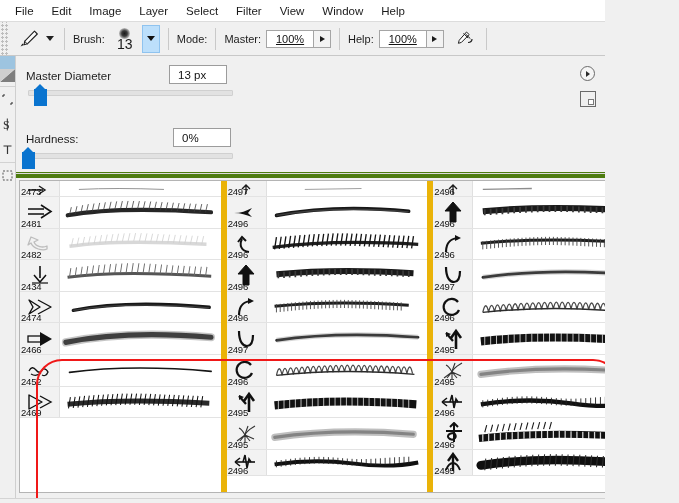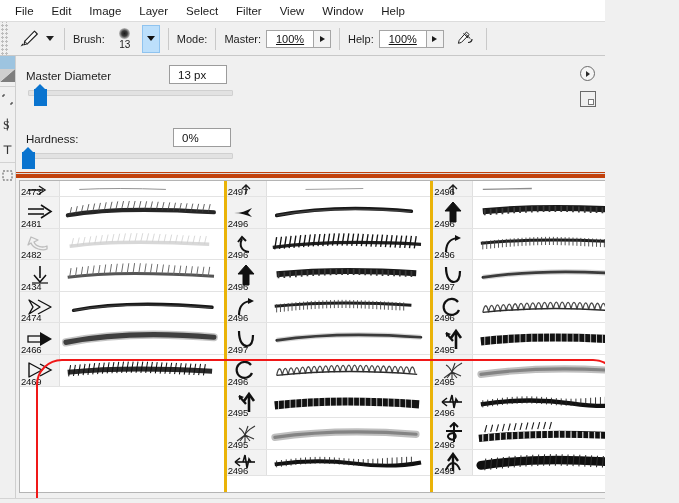--- a/index.html
+++ b/index.html
@@ -4,21 +4,21 @@
 <title>Brush Preset Picker</title>
 <style>
   html,body{margin:0;padding:0;}
   body{
     width:679px;height:503px;overflow:hidden;
     background:#f0f0f0;
     font-family:"Liberation Sans", sans-serif;
     font-size:11px;color:#000;
     -webkit-font-smoothing:antialiased;
   }
-  .app{position:relative;width:605px;height:503px;overflow:hidden;background:#c2410c;}
+  .app{position:relative;width:605px;height:503px;overflow:hidden;background:#4d7c0f;}
 
   
   .menubar{
     position:absolute;left:0;top:0;width:679px;height:21px;
     background:#ffffff;display:flex;align-items:center;
     padding-left:6px;box-sizing:border-box;
   }
   .menu-item{
     font-size:11.5px;color:#1a1a1a;padding:2px 9px;line-height:14px;
     cursor:default;white-space:nowrap;
@@ -51,21 +51,21 @@
 
   .brush-preview{
     display:flex;flex-direction:column;align-items:center;justify-content:center;
     width:28px;height:30px;margin-left:6px;cursor:default;
   }
   .brush-dot{
     width:11px;height:11px;border-radius:50%;
     background:radial-gradient(circle,#1a1a1a 0%,#3a3a3a 35%,rgba(140,140,140,.55) 68%,rgba(255,255,255,0) 100%);
     margin-bottom:1px;
   }
-  .brush-num{font-size:10px;color:#1a1a1a;line-height:9px;}
+  .brush-num{font-size:14px;color:#1a1a1a;line-height:9px;}
   .brush-drop{
     width:16px;height:26px;background:#bcdffb;border:1px solid #8fc3ef;
     display:flex;align-items:center;justify-content:center;margin-left:3px;cursor:default;
   }
   .brush-drop .caret{margin-left:0;border-top-color:#101010;}
 
   .select-box{
     height:20px;min-width:103px;background:#fff;border:1px solid #a5a5a5;
     display:flex;align-items:center;justify-content:space-between;
     padding:0 5px 0 6px;box-sizing:border-box;margin-left:5px;cursor:default;
@@ -159,21 +159,21 @@
   .list-frame{
     position:absolute;left:16px;top:178px;width:647px;height:320px;
     background:#f0f0f0;box-sizing:border-box;
   }
   .list-inner{
     position:absolute;left:3px;top:2px;width:622px;height:313px;
     background:#ffffff;border:1px solid #b4b4b4;box-sizing:border-box;
     overflow:hidden;
   }
   .cols{display:flex;width:100%;height:100%;}
-  .col{width:33.333%;height:100%;box-sizing:border-box;border-right:3px solid #eab308;}
+  .col{width:33.333%;height:100%;box-sizing:border-box;border-right:6px solid #eab308;}
   .col:last-child{border-right:none;}
   .cell{
     display:flex;align-items:stretch;height:31.6px;
     border-bottom:1px solid #e3e3e3;box-sizing:border-box;background:#fff;
     cursor:default;
   }
   .thumb{
     width:40px;min-width:40px;background:#f2f2f2;border-right:1px solid #e0e0e0;
     position:relative;display:flex;align-items:center;justify-content:center;
     box-sizing:border-box;
@@ -448,20 +448,34 @@
               <span class="tnum">2466</span>
             </div>
             <div class="stroke">
               <svg viewBox="0 0 170 30" preserveAspectRatio="none">
                 <path d="M6 19 Q70 7 160 14" stroke="#1c1c1c" stroke-width="5" fill="none" opacity=".9" stroke-linecap="round"></path>
                 <path d="M6 19 Q70 7 160 14" stroke="#595959" stroke-width="8" fill="none" opacity=".35" stroke-linecap="round"></path>
               </svg>
             </div>
           </div>
 
+          <div class="cell">
+            <div class="thumb">
+              <svg width="26" height="16" viewBox="0 0 26 16">
+                <path d="M2 9 q3 -6 7 -1 t7 -1 q3 -1 5 3 q-2 5 -6 3" fill="none" stroke="#111" stroke-width="1.3"></path>
+                <path d="M4 12 q5 3 10 -1" fill="none" stroke="#111" stroke-width="1.2"></path>
+              </svg>
+              <span class="tnum">2452</span>
+            </div>
+            <div class="stroke">
+              <svg viewBox="0 0 170 30" preserveAspectRatio="none">
+                <path d="M10 17 Q75 9 160 16" stroke="#151515" stroke-width="1.6" fill="none" stroke-linecap="round"></path>
+              </svg>
+            </div>
+          </div>
 
 
           <div class="cell">
             <div class="thumb">
               <svg width="28" height="18" viewBox="0 0 28 18">
                 <path d="M3 2 L16 9 L3 16 Z" fill="none" stroke="#111" stroke-width="1.4" stroke-linejoin="round"></path>
                 <path d="M14 3 L25 9 L14 15" fill="none" stroke="#111" stroke-width="1.4"></path>
               </svg>
               <span class="tnum">2469</span>
             </div>

